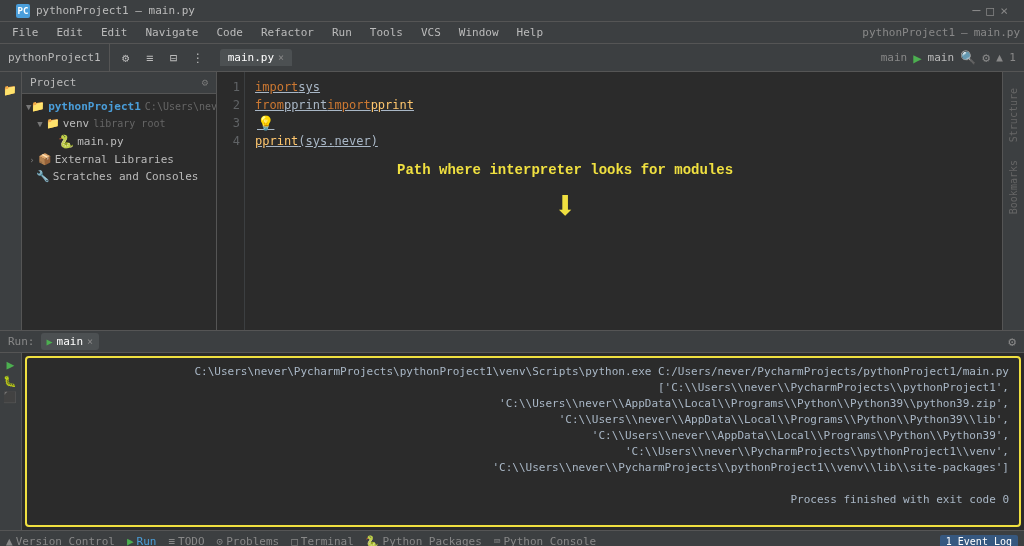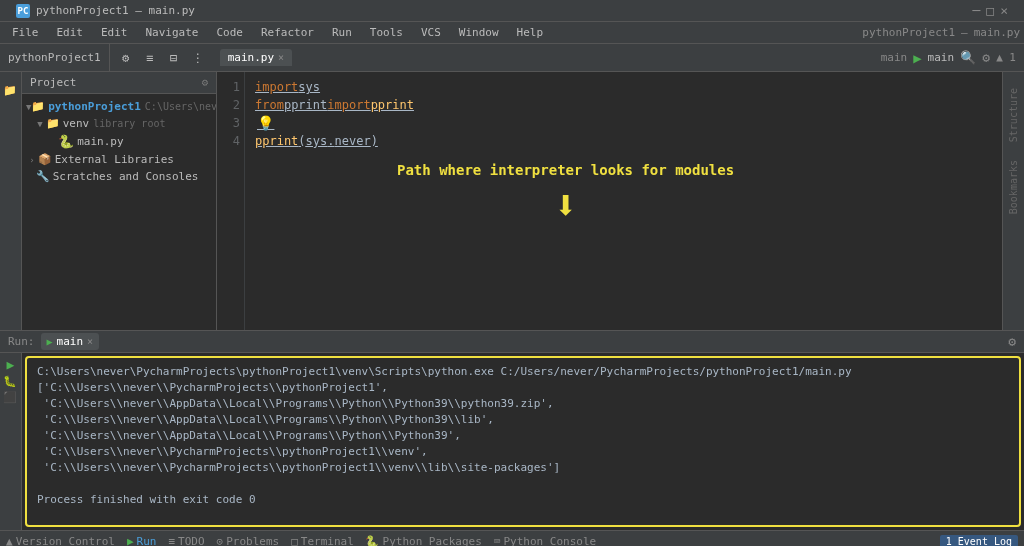--- a/index.html
+++ b/index.html
@@ -184,35 +184,37 @@
       top: 130px;
       left: 360px;
       z-index: 10;
     }
     #annotation-text {
       color: #f0e040;
       font-size: 14px;
       font-weight: bold;
       margin-bottom: 4px;
       text-align: right;
+      font-family: Liberation Mono, monospace;
     }
     #annotation-arrow {
       display: flex;
       justify-content: center;
       font-size: 36px;
       color: #f0e040;
     }
 
     
     #run-panel {
       height: 200px;
       background: #2b2b2b;
       border-top: 2px solid #f0e040;
       display: flex;
       flex-direction: column;
+      text-align: right;
     }
     #run-output {
       flex: 1;
       padding: 6px 10px;
       font-size: 11px;
       line-height: 16px;
       color: #a9b7c6;
       overflow: auto;
       background: #2b2b2b;
       border: 2px solid #f0e040;

